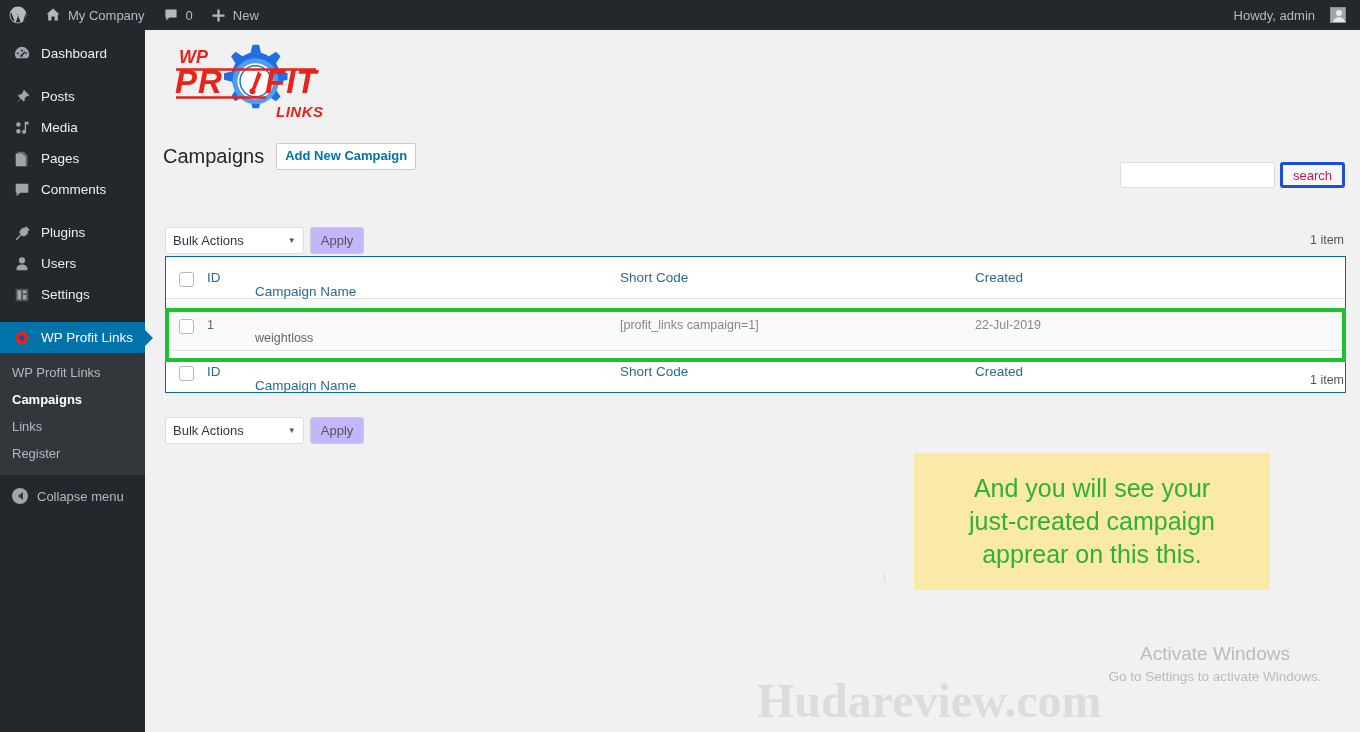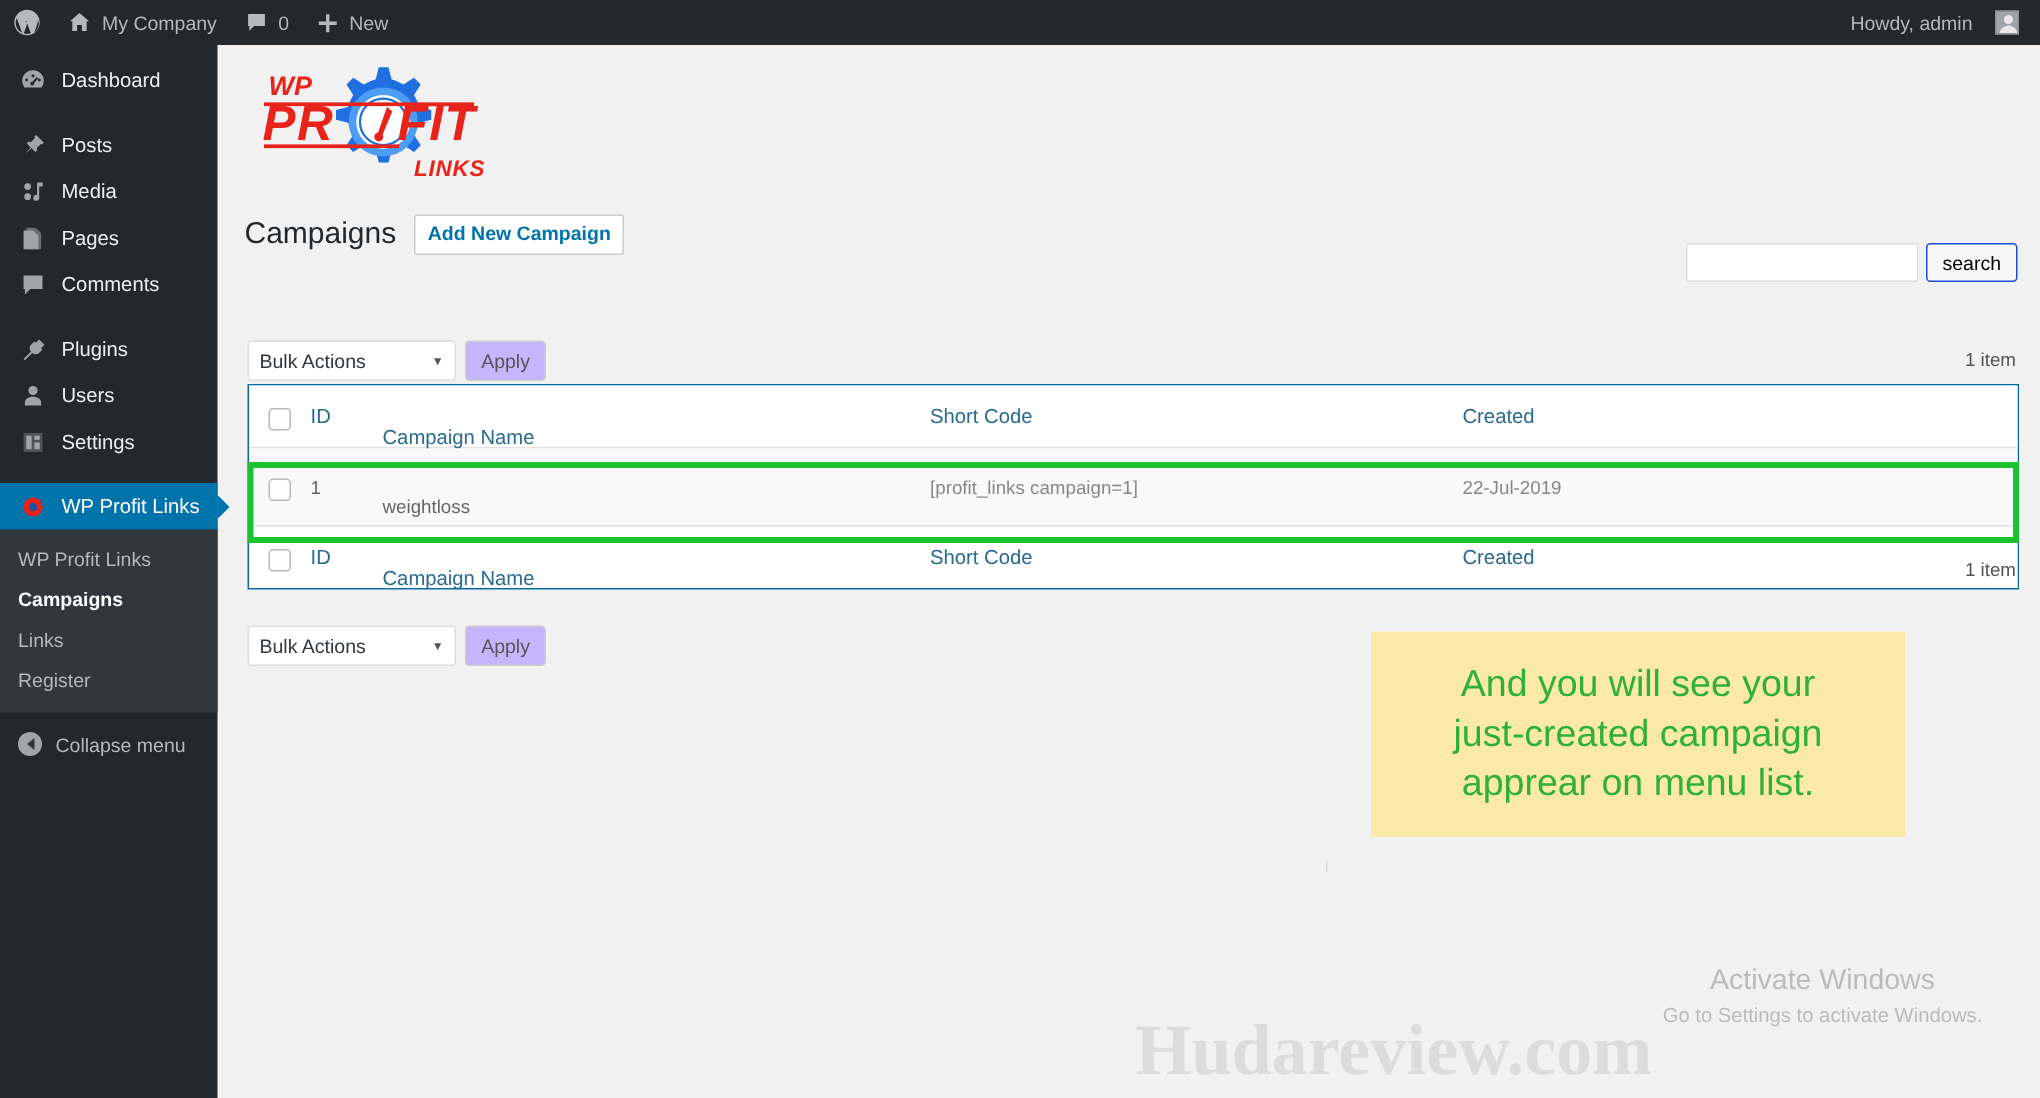--- a/index.html
+++ b/index.html
@@ -124,22 +124,22 @@
   }
   .search-input {
     width: 155px; height: 26px;
     border: 1px solid #ddd; background: #fff;
     border-radius: 2px; padding: 0 6px;
     font-size: 13px; color: #32373c;
     font-family: "Liberation Sans", sans-serif;
   }
   .search-btn {
     height: 26px; padding: 0 10px;
-    background: #f7f7f7; border: 1px solid #1d4ed8;
-    border-radius: 3px; font-size: 13px; color: #000000;
+    background: #f7f7f7; border: 3px solid #1d4ed8;
+    border-radius: 3px; font-size: 13px; color: #be185d;
     font-family: "Liberation Sans", sans-serif;
   }
   .count-top { position: absolute; right: 16px; top: 203px; font-size: 12.5px; color: #555; }
   .count-bottom { position: absolute; right: 16px; top: 343px; font-size: 12.5px; color: #555; }
 
   .actions-row { display: flex; align-items: center; gap: 6px; }
   .bulk-select {
     height: 27px; min-width: 98px;
     background: #fff; border: 1px solid #ddd; border-radius: 3px;
     font-size: 13px; color: #32373c;
@@ -185,21 +185,21 @@
   
   #green-box {
     position: absolute; left: 20px; top: 278px;
     width: 1181px; height: 54px;
     border: 4px solid #19c22e;
     z-index: 12; pointer-events: none;
   }
 
   
   #callout {
-    position: absolute; left: 769px; top: 391px;
+    position: absolute; left: 769px; top: 423px;
     width: 356px; height: 137px;
     background: #fbe9a7;
     display: flex; flex-direction: column;
     align-items: center; justify-content: center;
     text-align: center;
     color: #2eb039; font-size: 25px; line-height: 1.32;
     z-index: 14;
   }
 
   
@@ -466,21 +466,21 @@
       <span>Bulk Actions</span>
       <span class="caret">▼</span>
     </div>
     <button class="apply-btn">Apply</button>
   </div>
   <div class="count-bottom">1 item</div>
 
   <div id="callout">
     <div>And you will see your</div>
     <div>just-created campaign</div>
-    <div>apprear on menu list.</div>
+    <div>apprear on this this.</div>
   </div>
 
   <div id="cursor-artifact">I</div>
 
   <div id="activate">
     <div class="aw-title">Activate Windows</div>
     <div class="aw-sub">Go to Settings to activate Windows.</div>
   </div>
 
   <div id="watermark">Hudareview.com</div>

